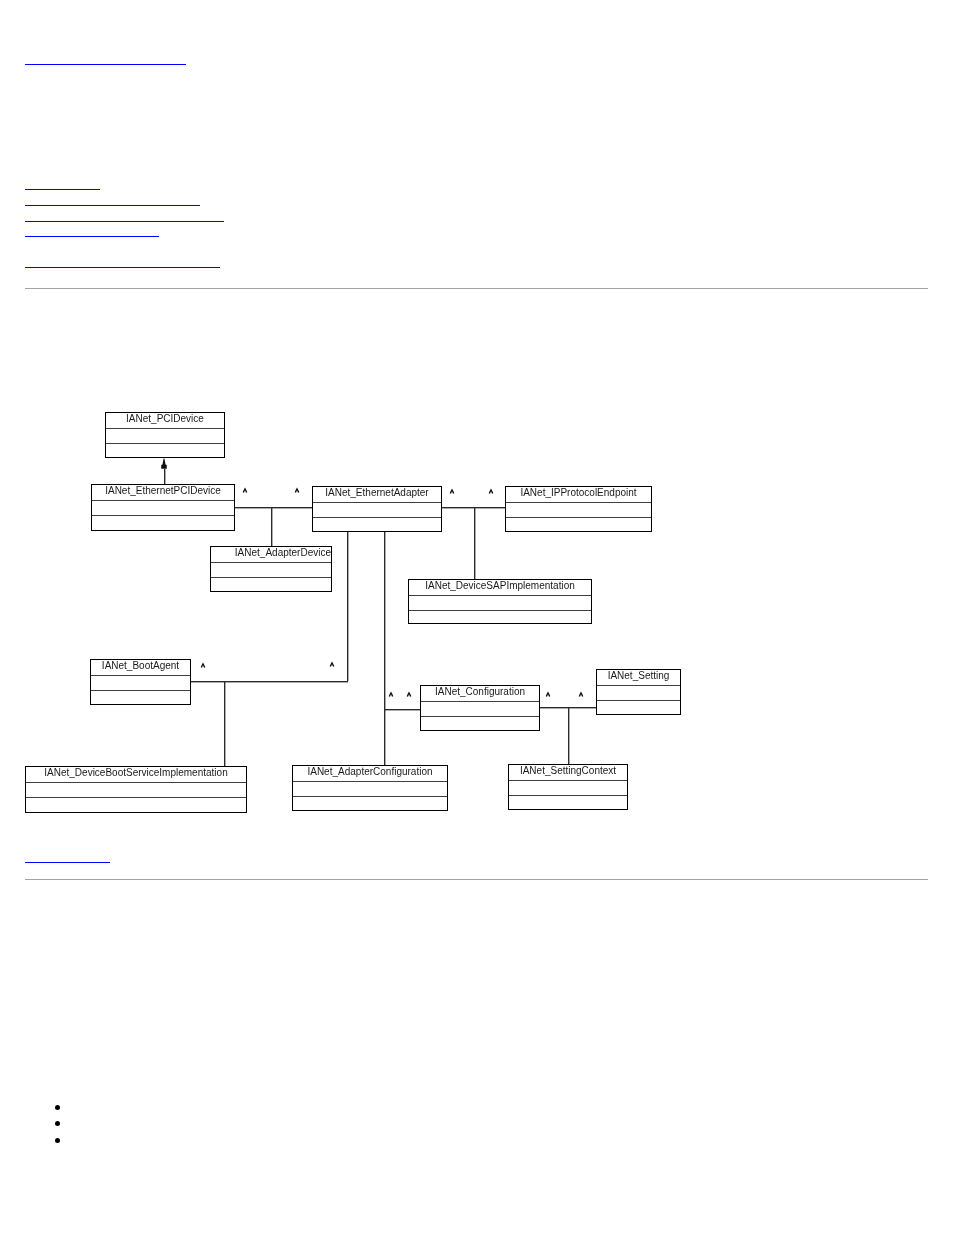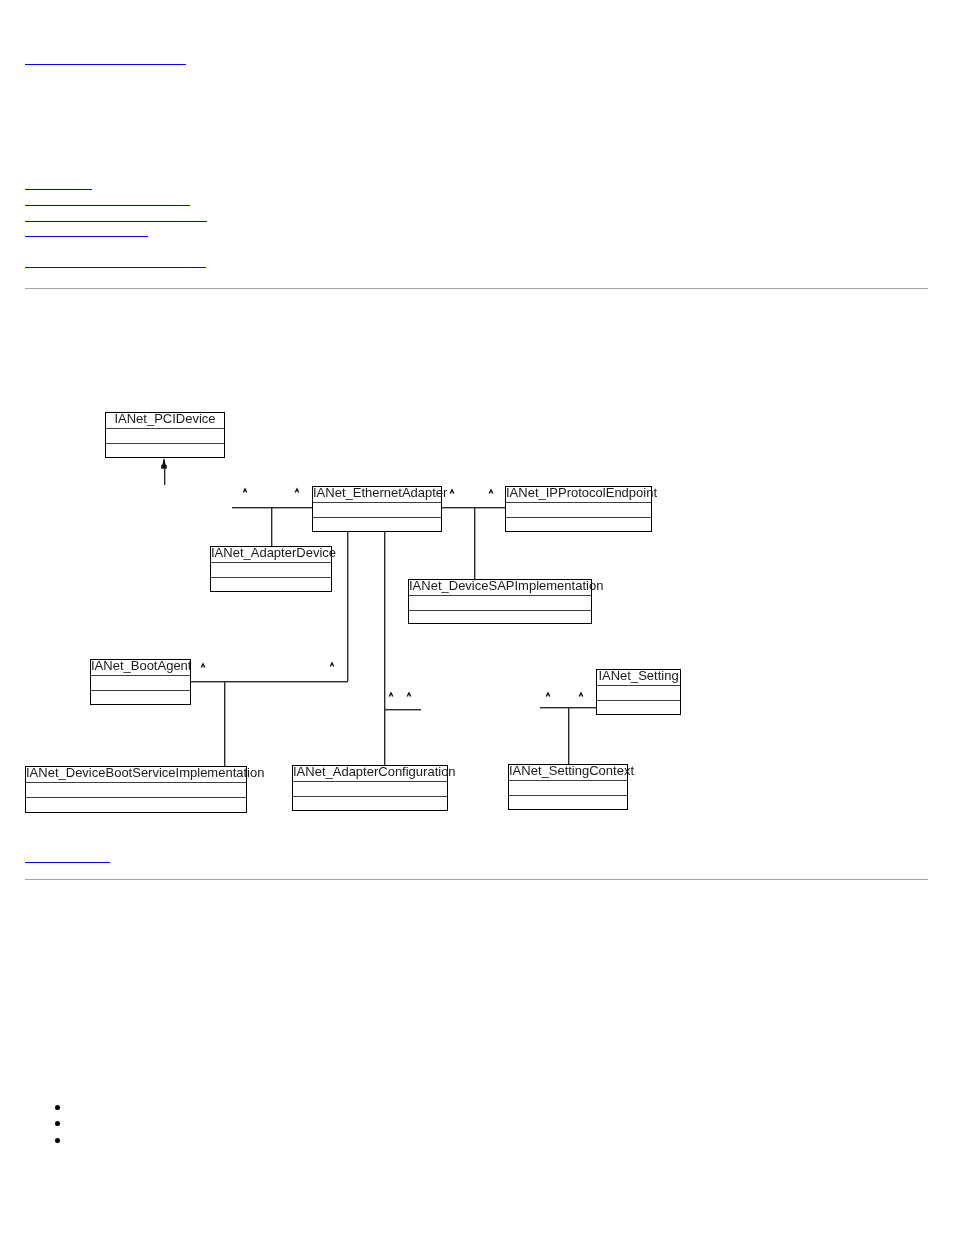--- a/index.html
+++ b/index.html
@@ -24,21 +24,21 @@
   a.doclink .ul{
     position:absolute;left:0;right:0;bottom:1px;height:1px;
     background:#0000ff;pointer-events:none;
   }
 
   .rule{
     position:absolute;left:25px;width:903px;height:1px;
     background:#a3a3a3;
   }
 
-  .nav-row{height:15.6px;line-height:15.6px;}
+  .nav-row{height:15.6px;line-height:15.6px;font-weight:bold;}
   
   .tr-breadcrumb{letter-spacing:-0.0052px;}
   .tr-nav1{letter-spacing:-0.0781px;}
   .tr-nav2{letter-spacing:-0.0174px;}
   .tr-nav3{letter-spacing:0.1422px;}
   .tr-nav4{letter-spacing:-0.1994px;}
   .tr-nav5{letter-spacing:0.1933px;margin-top:36px;}
   .tr-nav6{letter-spacing:0.1611px;}
   .tr-footer{letter-spacing:-0.0033px;text-align:right;}
   ul.doclist{margin:0;padding:0;list-style:none;position:absolute;}
@@ -48,21 +48,21 @@
     background:#000000;left:-18.5px;top:4px;
   }
 
   
   #diagram{position:absolute;left:0;top:0;width:954px;height:1235px;}
   .cls-box{position:absolute;box-sizing:border-box;border:1.3px solid #000000;background:#fff;}
   .cls-name{
     position:absolute;left:0;right:0;
     text-align:center;color:#1a1a1a;
     font-family:"Liberation Sans",sans-serif;
-    font-size:13px;line-height:14px;white-space:nowrap;
+    font-size:10px;line-height:14px;white-space:nowrap;
     will-change:transform;
   }
   .cls-sep{position:absolute;left:0;right:0;height:1px;background:#404040;}
   .mult{position:absolute;color:#111;font-family:"Liberation Sans",sans-serif;
         font-size:8px;line-height:8px;}
   .ln-h{position:absolute;height:1px;background:#2b2b2b;box-shadow:0 1px 0 rgba(43,43,43,0.40);}
   .ln-v{position:absolute;width:1px;background:#2b2b2b;box-shadow:1px 0 0 rgba(43,43,43,0.40);}
   .arrowhead{position:absolute;line-height:0;}
 </style>
 </head>
@@ -137,52 +137,62 @@
           <path d="M3 0.55 L3.95 2.2 L5.35 5.15 L4.0 5.75 L3 3.35 L2.0 5.75 L0.65 5.15 L2.05 2.2 Z" fill="#0d0d0d"></path>
         </svg></div>
       <div class="mult" title="*" style="left: 577.8px; top: 690.9px;"><svg width="6" height="7" viewBox="0 0 6 7" aria-hidden="true">
           <path d="M3 0.55 L3.95 2.2 L5.35 5.15 L4.0 5.75 L3 3.35 L2.0 5.75 L0.65 5.15 L2.05 2.2 Z" fill="#0d0d0d"></path>
         </svg></div>
       <div class="cls-box" style="left: 105px; top: 412px; width: 120px; height: 46px;">
         <div class="cls-name" style="top: -0.8px;">IANet_PCIDevice</div>
         <div class="cls-sep" style="top: 15px;"></div>
         <div class="cls-sep" style="top: 30px;"></div>
       </div>
+      <div class="cls-box" style="left: 91px; top: 484px; width: 144px; height: 47px;">
+        <div class="cls-name" style="top: -0.8px;">IANet_EthernetPCIDevice</div>
+        <div class="cls-sep" style="top: 15px;"></div>
+        <div class="cls-sep" style="top: 30px;"></div>
+      </div>
       <div class="cls-box" style="left: 505px; top: 486px; width: 147px; height: 46px;">
         <div class="cls-name" style="top: -0.8px;">IANet_IPProtocolEndpoint</div>
         <div class="cls-sep" style="top: 15px;"></div>
         <div class="cls-sep" style="top: 30px;"></div>
       </div>
       <div class="cls-box" style="left: 312px; top: 486px; width: 130px; height: 46px;">
         <div class="cls-name" style="top: -0.8px;">IANet_EthernetAdapter</div>
         <div class="cls-sep" style="top: 15px;"></div>
         <div class="cls-sep" style="top: 30px;"></div>
       </div>
       <div class="cls-box" style="left: 210px; top: 546px; width: 122px; height: 46px;">
-        <div class="cls-name" style="top: -0.8px;">IANet_AdapterDevice</div>
+        <div class="cls-name" style="top: -0.8px; text-align: right;">IANet_AdapterDevice</div>
         <div class="cls-sep" style="top: 15px;"></div>
         <div class="cls-sep" style="top: 30px;"></div>
       </div>
       <div class="cls-box" style="left: 408px; top: 579px; width: 184px; height: 45px;">
         <div class="cls-name" style="top: -0.8px;">IANet_DeviceSAPImplementation</div>
         <div class="cls-sep" style="top: 15px;"></div>
         <div class="cls-sep" style="top: 30px;"></div>
       </div>
       <div class="cls-box" style="left: 90px; top: 658.5px; width: 101px; height: 46px;">
         <div class="cls-name" style="top: -0.8px;">IANet_BootAgent</div>
         <div class="cls-sep" style="top: 15px;"></div>
         <div class="cls-sep" style="top: 30px;"></div>
       </div>
+      <div class="cls-box" style="left: 420px; top: 685px; width: 120px; height: 46px;">
+        <div class="cls-name" style="top: -0.8px;">IANet_Configuration</div>
+        <div class="cls-sep" style="top: 15px;"></div>
+        <div class="cls-sep" style="top: 30px;"></div>
+      </div>
       <div class="cls-box" style="left: 596px; top: 669px; width: 85px; height: 46px;">
         <div class="cls-name" style="top: -0.8px;">IANet_Setting</div>
         <div class="cls-sep" style="top: 15px;"></div>
         <div class="cls-sep" style="top: 30px;"></div>
       </div>
       <div class="cls-box" style="left: 24.5px; top: 766px; width: 222px; height: 46.5px;">
-        <div class="cls-name" style="top: -0.8px; text-align: right;">IANet_DeviceBootServiceImplementation</div>
+        <div class="cls-name" style="top: -0.8px;">IANet_DeviceBootServiceImplementation</div>
         <div class="cls-sep" style="top: 15px;"></div>
         <div class="cls-sep" style="top: 30px;"></div>
       </div>
       <div class="cls-box" style="left: 292px; top: 765px; width: 156px; height: 46px;">
         <div class="cls-name" style="top: -0.8px;">IANet_AdapterConfiguration</div>
         <div class="cls-sep" style="top: 15px;"></div>
         <div class="cls-sep" style="top: 30px;"></div>
       </div>
       <div class="cls-box" style="left: 508px; top: 764px; width: 120px; height: 46px;">
         <div class="cls-name" style="top: -0.8px;">IANet_SettingContext</div>

